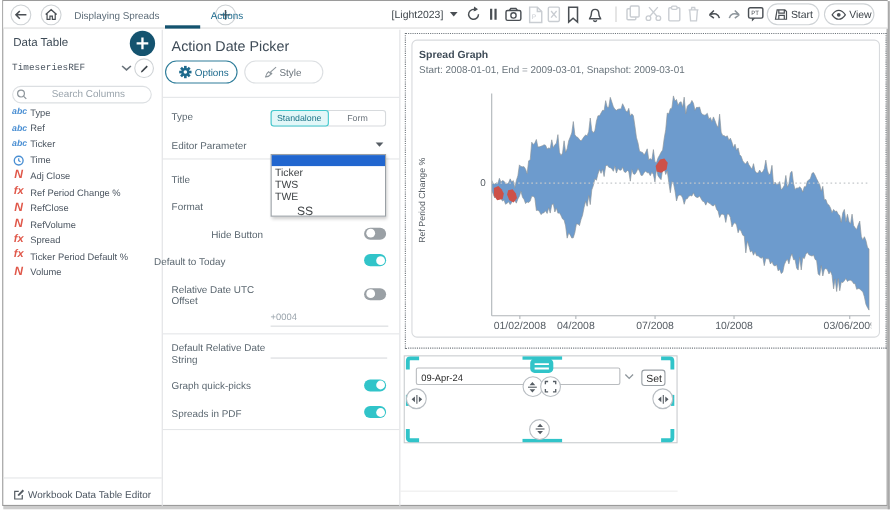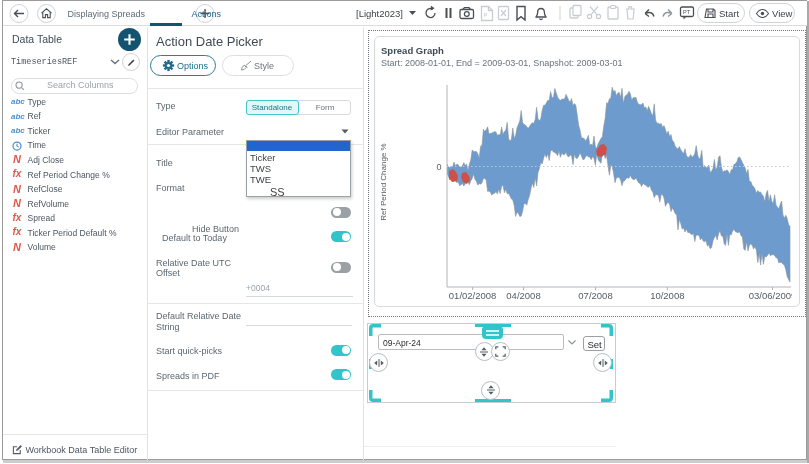--- a/index.html
+++ b/index.html
@@ -158,38 +158,38 @@
 <div class="abs" style="left:298.5px; top:103px; width:53px; font-size:8px; color:#6a737b; text-align:center;">Form</div>
 
 <div class="lbl" style="left:156px; top:126.5px;">Editor Parameter</div>
 <svg style="left:341px; top:129px;" width="8" height="5" viewBox="0 0 8 5">
     <path d="M0.5 0.5 L4 4.5 L7.5 0.5 z" fill="#555c63"></path>
   </svg>
 <div class="sep" style="left:148px; top:144px; width:215px;"></div>
 
 <div class="lbl" style="left:156px; top:157.5px;">Title</div>
 <div class="lbl" style="left:156px; top:182.5px;">Format</div>
-<div class="lbl" style="left:156px; top:224px;padding-left:36px;">Hide Button</div>
+<div class="lbl" style="left:156px; top:208px;padding-left:36px;">Hide Button</div>
 <div class="tgl off" style="left:331px; top:206.7px;">
     <i></i>
   </div>
-<div class="lbl" style="left:162px; top:233px;">Default to Today</div>
+<div class="lbl" style="left:140px; top:233px;">Default to Today</div>
 <div class="tgl on" style="left:331px; top:231.2px;">
     <i></i>
   </div>
 <div class="lbl" style="left:156px; top:257.5px; width:80px; line-height:10.5px;">Relative Date UTC Offset</div>
 <div class="tgl off" style="left:331px; top:261.5px;">
     <i></i>
   </div>
 <div class="abs" style="left:246px; top:283px; font-size:8.5px; color:#9aa4ac;">+0004</div>
 <div class="abs" style="left:246px; top:295.5px; width:107px; height:1px; background:#d7dadd;"></div>
 <div class="sep" style="left:148px; top:303px; width:215px;"></div>
 <div class="lbl" style="left:156px; top:311px; width:110px; line-height:10.5px;">Default Relative Date String</div>
 <div class="abs" style="left:246px; top:324.5px; width:106px; height:1px; background:#d7dadd;"></div>
-<div class="lbl" style="left:156px; top:345.5px;">Start quick-picks</div>
+<div class="lbl" style="left:156px; top:345.5px;">Graph quick-picks</div>
 <div class="tgl on" style="left:331px; top:344.9px;">
     <i></i>
   </div>
 <div class="lbl" style="left:156px; top:370.5px;">Spreads in PDF</div>
 <div class="tgl on" style="left:331px; top:369.3px;">
     <i></i>
   </div>
 <div class="sep" style="left:148px; top:390px; width:215px;"></div>
 
 <div class="abs" style="left:245.5px; top:139.9px; width:105.5px; height:57.5px; background:#fff; border:1px solid #9aa0a5; box-shadow:1px 2px 3px rgba(0,0,0,0.2);"></div>

